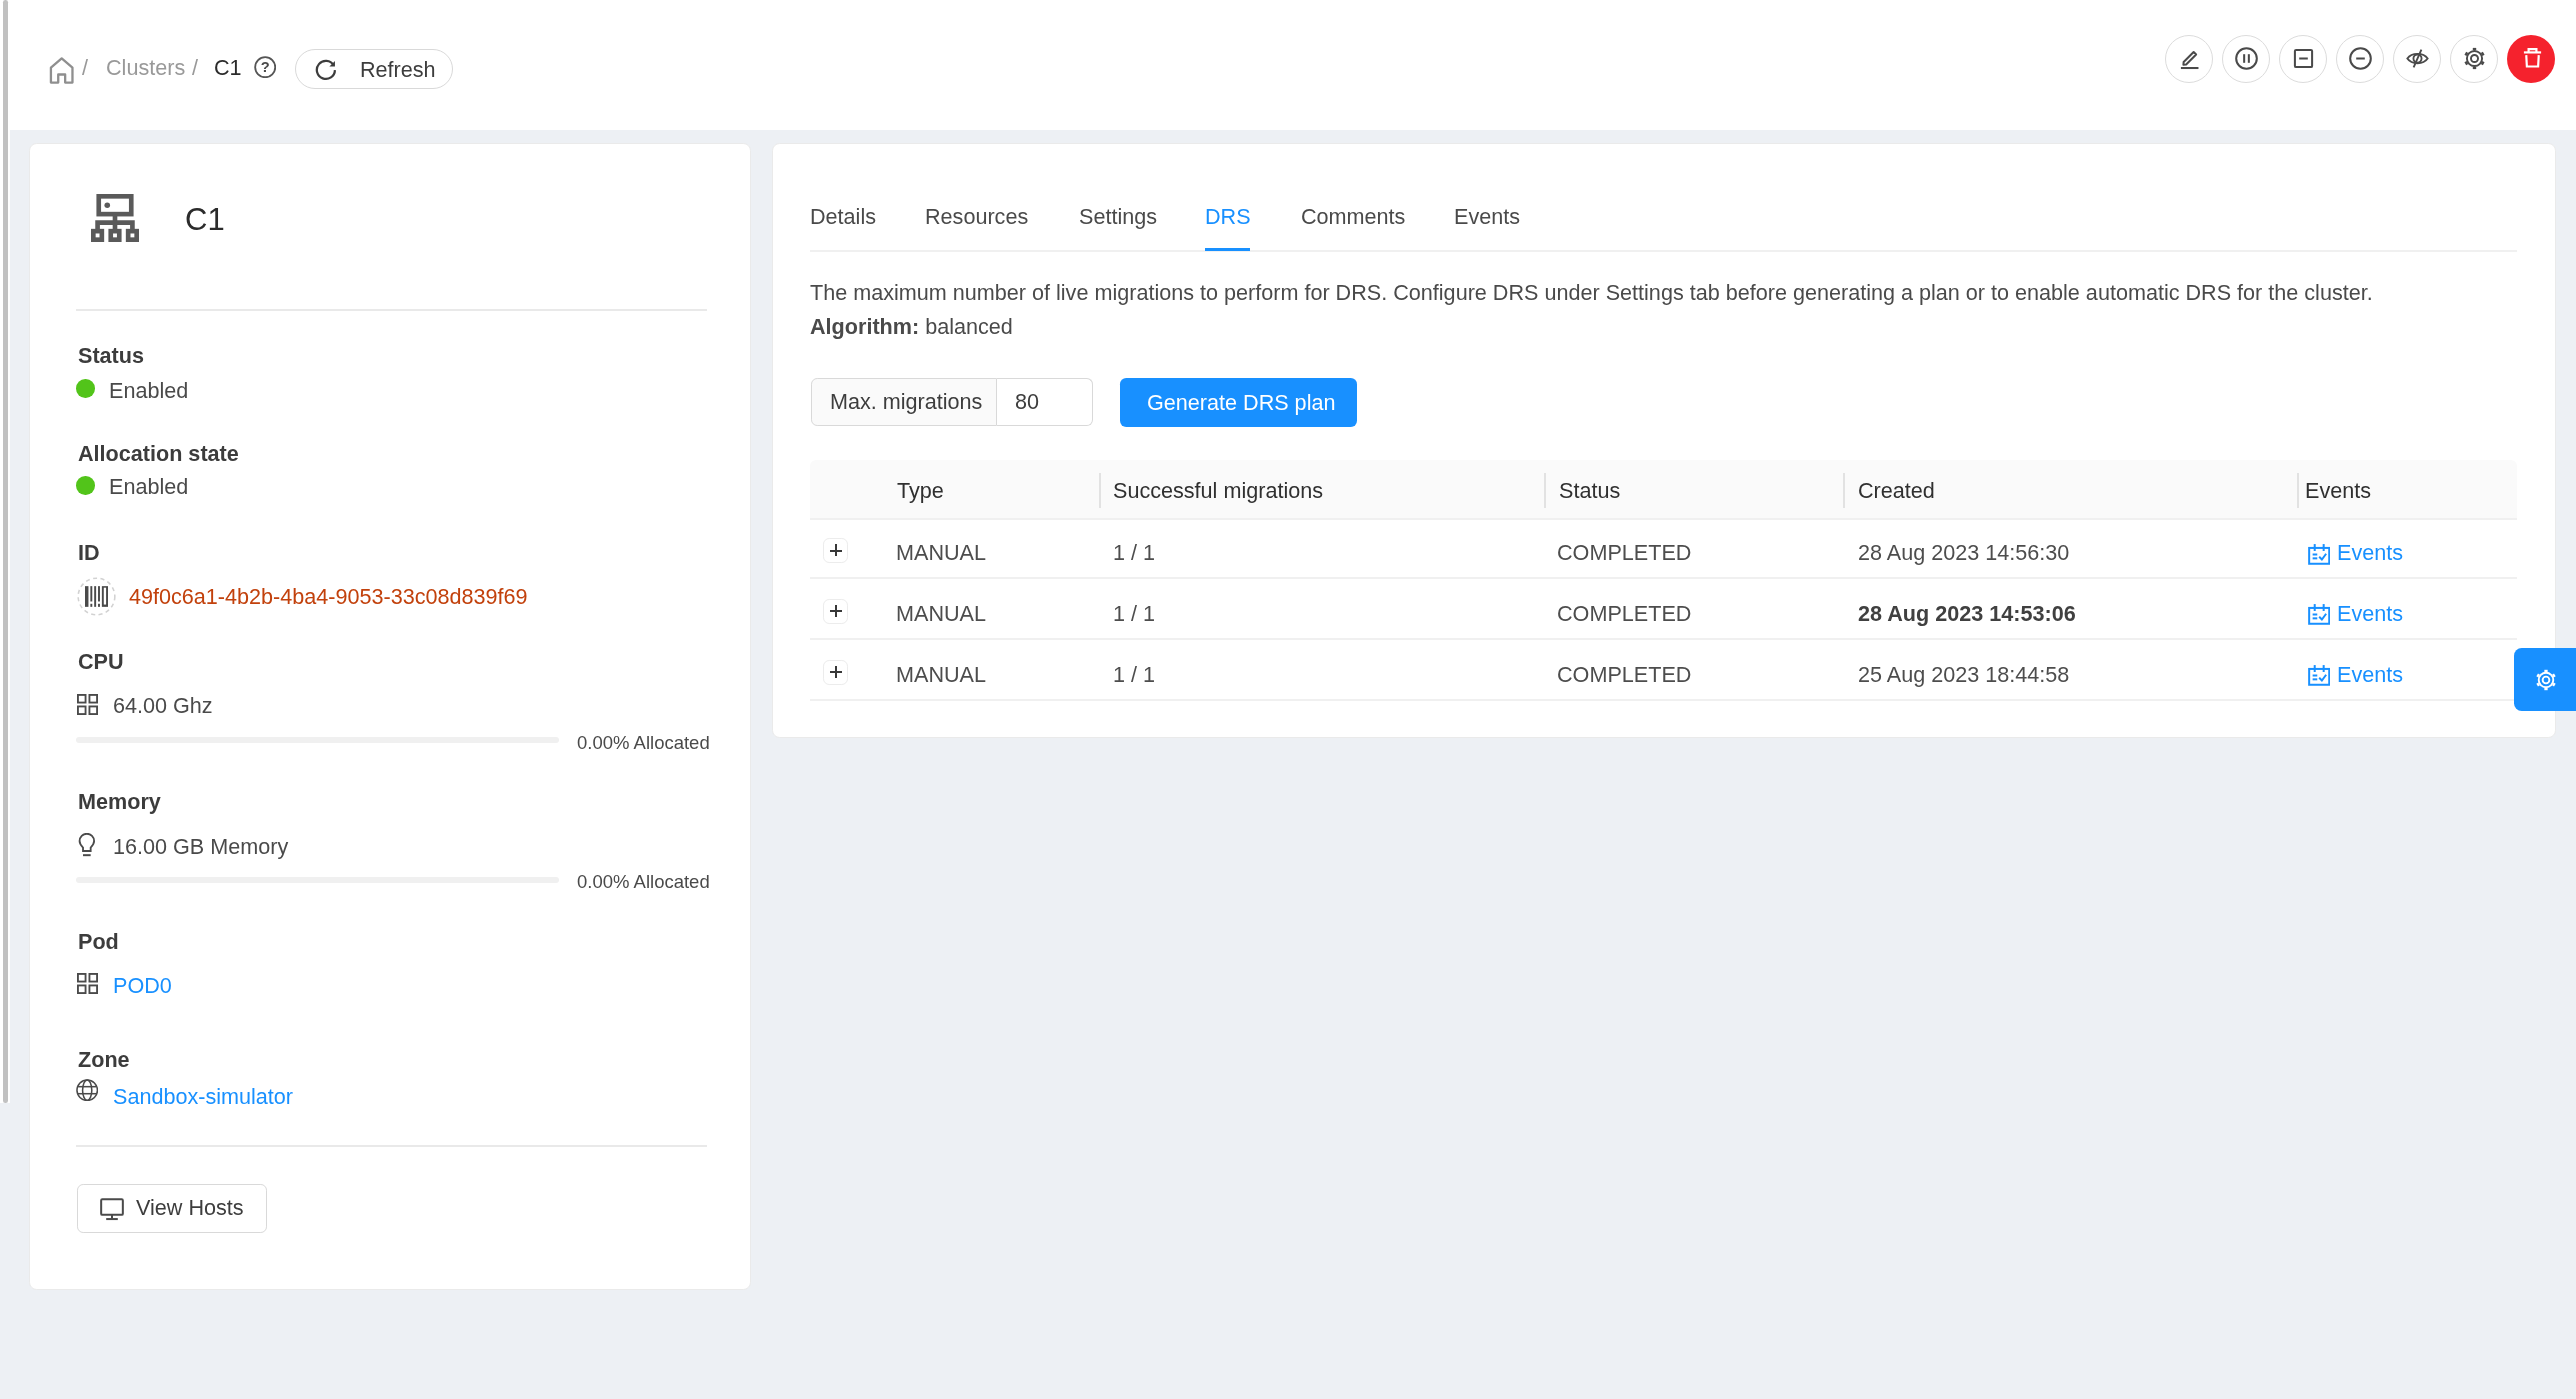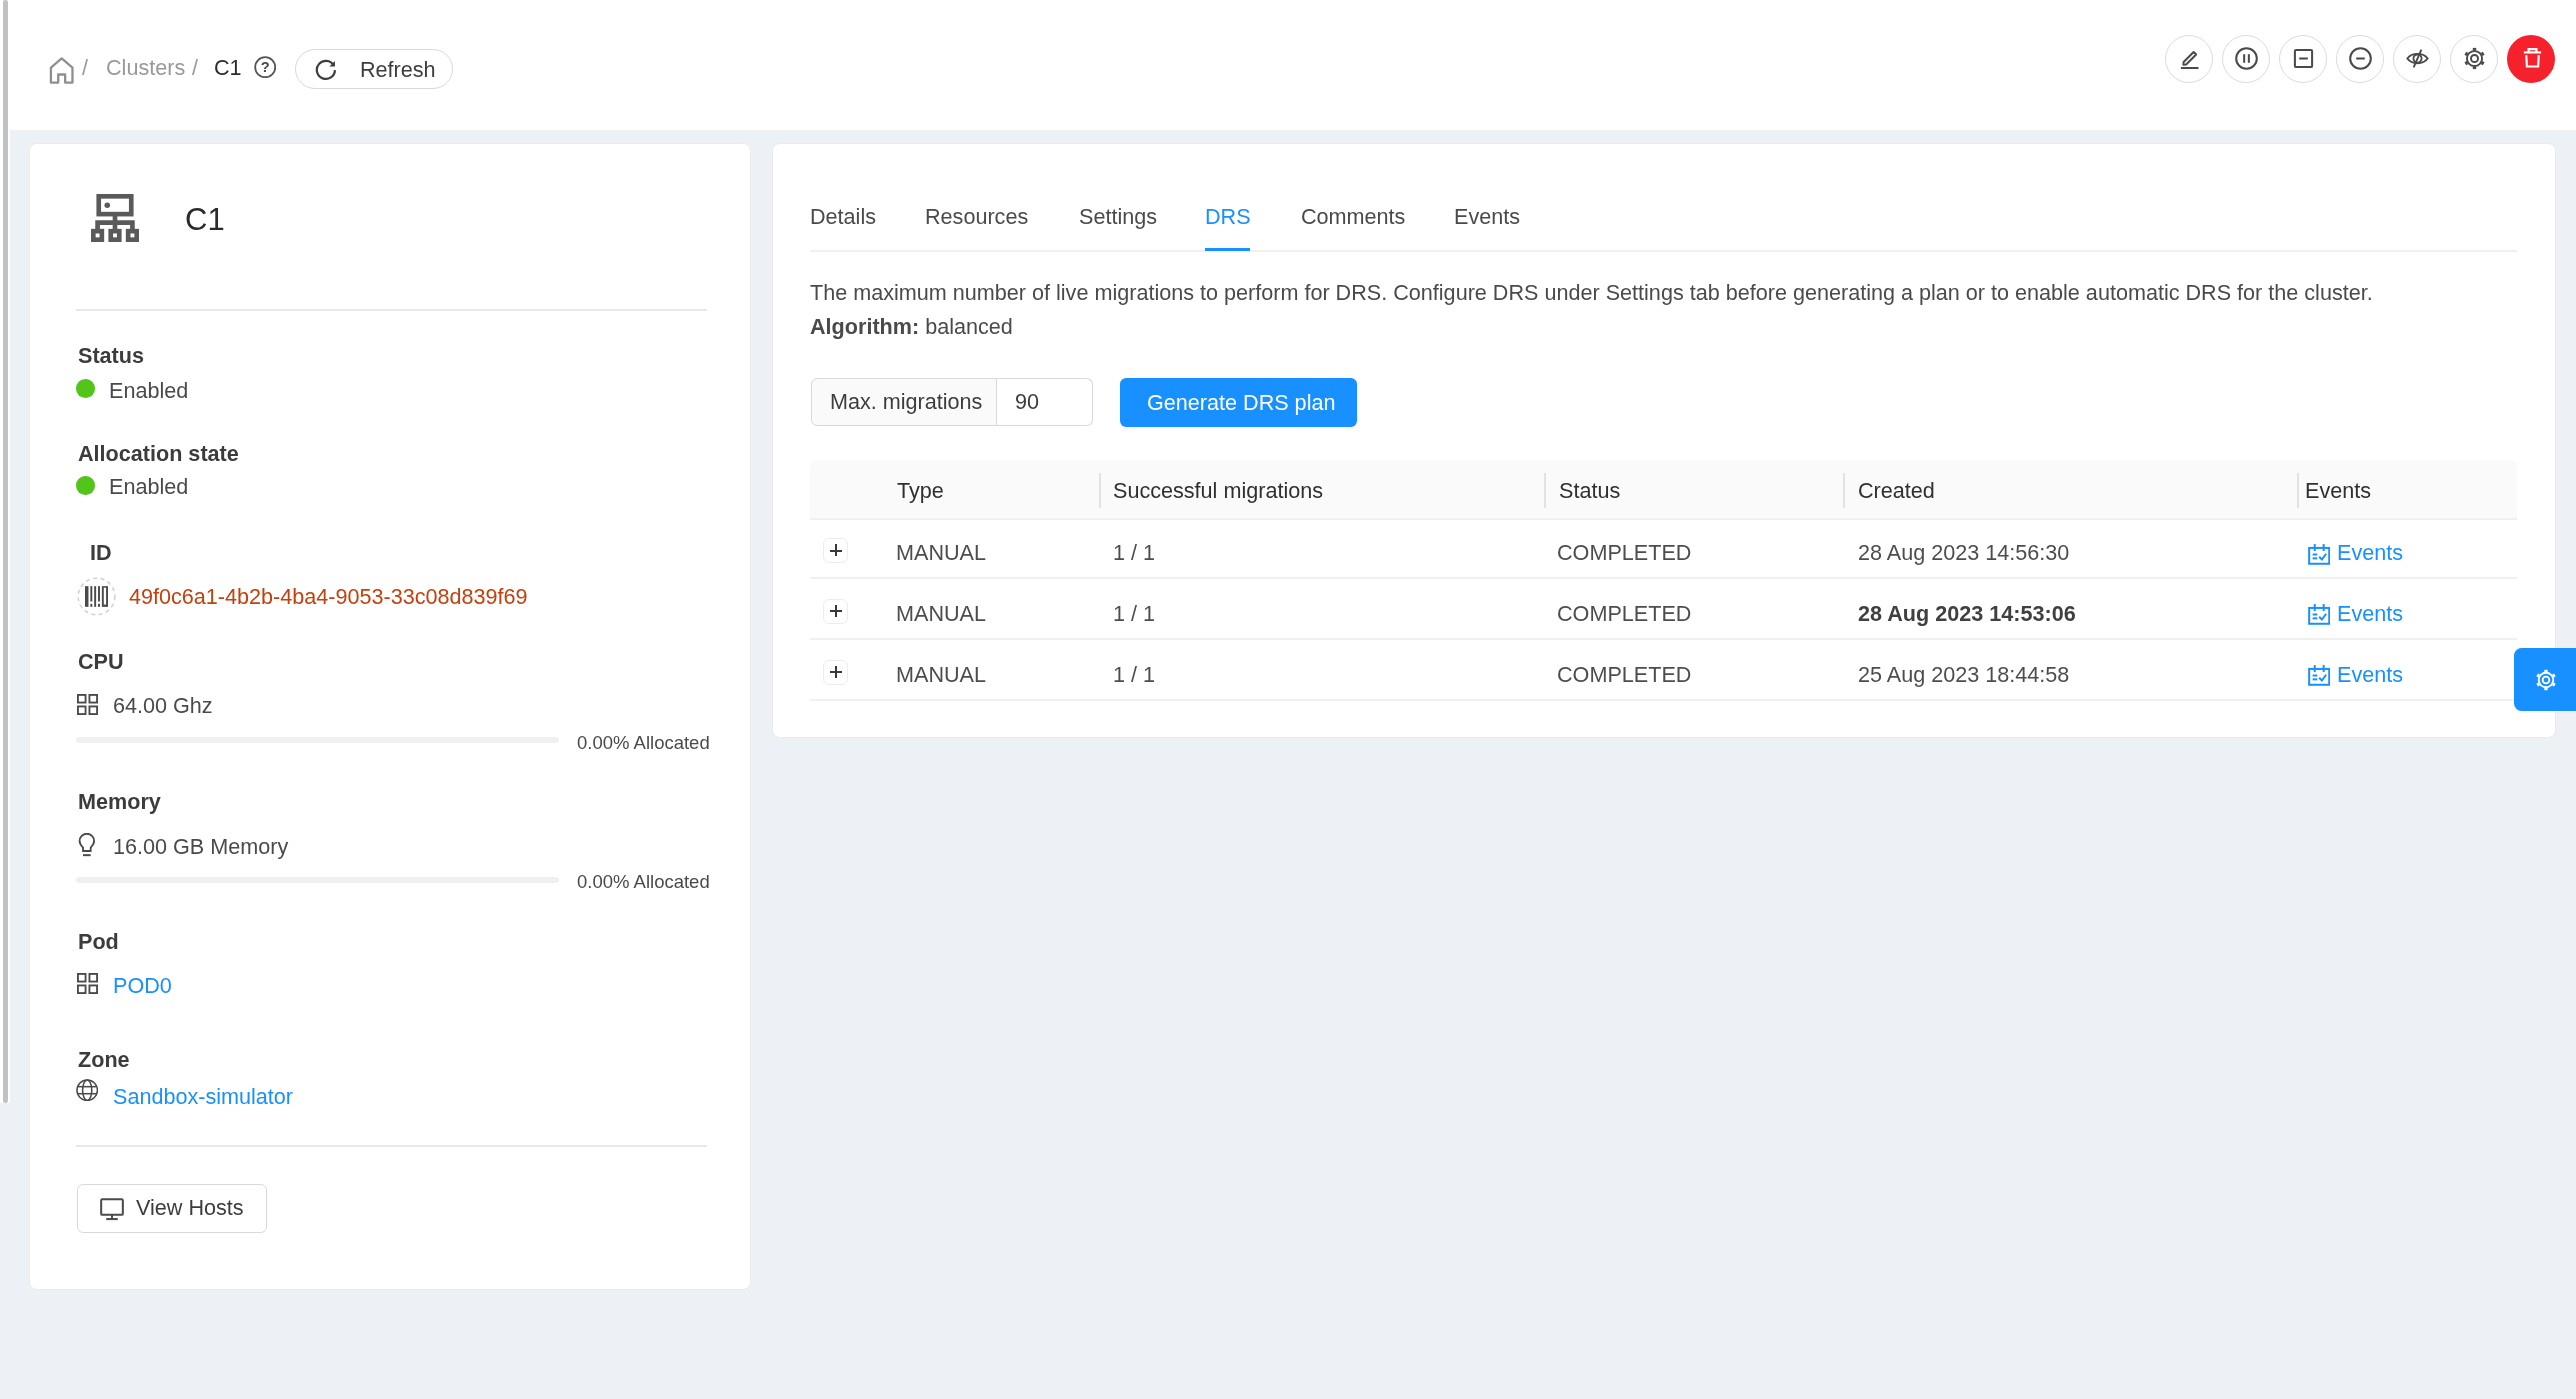--- a/index.html
+++ b/index.html
@@ -136,21 +136,21 @@
 <div class="abs" style="left:76px;top:309px;width:631px;height:1.5px;background:#e9e9e9;"></div>
 
 <div class="t b" style="left:78px;top:345px;font-size:21.6px;line-height:21.6px;color:#3c3c3c;">Status</div>
 <div class="abs" style="left:76px;top:379px;width:18.5px;height:18.5px;border-radius:50%;background:#52c41a;"></div>
 <div class="t" style="left:109px;top:380px;font-size:21.6px;line-height:21.6px;color:#4a4a4a;">Enabled</div>
 
 <div class="t b" style="left:78px;top:443px;font-size:21.6px;line-height:21.6px;color:#3c3c3c;">Allocation state</div>
 <div class="abs" style="left:76px;top:476px;width:18.5px;height:18.5px;border-radius:50%;background:#52c41a;"></div>
 <div class="t" style="left:109px;top:476px;font-size:21.6px;line-height:21.6px;color:#4a4a4a;">Enabled</div>
 
-<div class="t b" style="left:78px;top:542px;font-size:21.6px;line-height:21.6px;color:#3c3c3c;margin-left:12px;">ID</div>
+<div class="t b" style="left:78px;top:542px;font-size:21.6px;line-height:21.6px;color:#3c3c3c;">ID</div>
 <div class="abs" style="left:77px;top:577px;">
   <svg width="39" height="39" viewBox="0 0 50 50">
     <circle cx="25" cy="25" r="23.5" fill="none" stroke="#d2d2d2" stroke-width="2" stroke-dasharray="5.2 4.4"></circle>
   </svg>
 </div>
 <div class="abs" style="left:85px;top:586px;">
   <svg width="23" height="21" viewBox="0 0 30 27">
     <g fill="#4a4a4a">
       <rect x="0" y="0" width="4.5" height="27"></rect>
       <rect x="7" y="0" width="2.5" height="20"></rect>
@@ -239,21 +239,21 @@
 <div class="t" style="left:1454px;top:206px;font-size:21.6px;line-height:21.6px;color:#4a4a4a;">Events</div>
 <div class="abs" style="left:810px;top:250px;width:1707px;height:1.5px;background:#f0f0f0;"></div>
 <div class="abs" style="left:1205px;top:248px;width:45px;height:3.1px;background:#1890ff;"></div>
 
 <div class="t" style="left:810px;top:282px;font-size:21.6px;line-height:21.6px;color:#4a4a4a;">The maximum number of live migrations to perform for DRS. Configure DRS under Settings tab before generating a plan or to enable automatic DRS for the cluster.</div>
 <div class="t" style="left:810px;top:316px;font-size:21.6px;line-height:21.6px;color:#4a4a4a;"><span class="b">Algorithm:</span> balanced</div>
 
 <div class="abs" style="left:811px;top:378px;width:186px;height:48px;background:#fafafa;border:1.5px solid #d9d9d9;border-radius:6.2px 0 0 6.2px;box-sizing:border-box;"></div>
 <div class="abs" style="left:997px;top:378px;width:96px;height:48px;background:#fff;border:1.5px solid #d9d9d9;border-left:none;border-radius:0 6.2px 6.2px 0;box-sizing:border-box;"></div>
 <div class="t" style="left:830px;top:391px;font-size:21.6px;line-height:21.6px;color:#3d3d3d;">Max. migrations</div>
-<div class="t" style="left:1015px;top:391px;font-size:21.6px;line-height:21.6px;color:#3d3d3d;">90</div>
+<div class="t" style="left:1015px;top:391px;font-size:21.6px;line-height:21.6px;color:#3d3d3d;">80</div>
 
 <div class="abs" style="left:1120px;top:378px;width:237px;height:49px;background:#1890ff;border-radius:6.2px;"></div>
 <div class="t" style="left:1147px;top:392px;font-size:21.6px;line-height:21.6px;color:#ffffff;">Generate DRS plan</div>
 
 <div class="abs" style="left:810px;top:460px;width:1707px;height:59px;background:#fafafa;border-radius:6.2px 6.2px 0 0;"></div>
 <div class="t" style="left:897px;top:480px;font-size:21.6px;line-height:21.6px;color:#303030;">Type</div>
 <div class="t" style="left:1113px;top:480px;font-size:21.6px;line-height:21.6px;color:#303030;">Successful migrations</div>
 <div class="t" style="left:1559px;top:480px;font-size:21.6px;line-height:21.6px;color:#303030;">Status</div>
 <div class="t" style="left:1858px;top:480px;font-size:21.6px;line-height:21.6px;color:#303030;">Created</div>
 <div class="t" style="left:2305px;top:480px;font-size:21.6px;line-height:21.6px;color:#303030;">Events</div>

